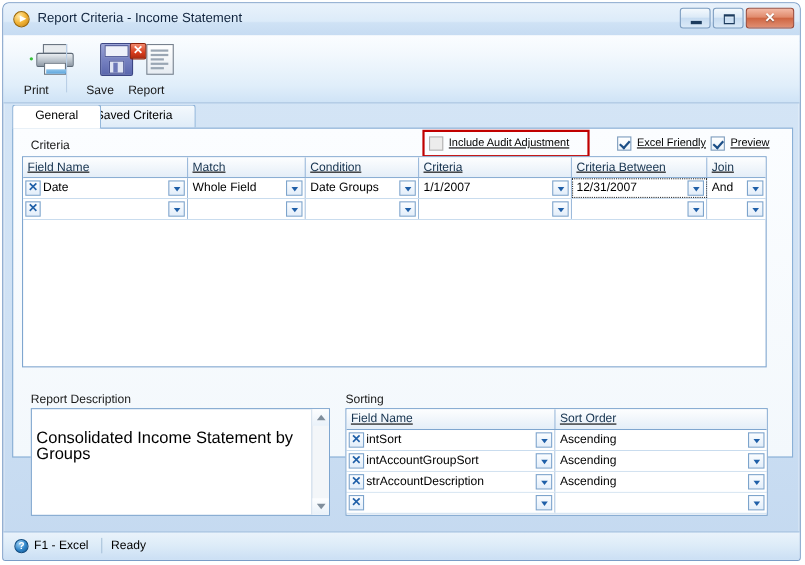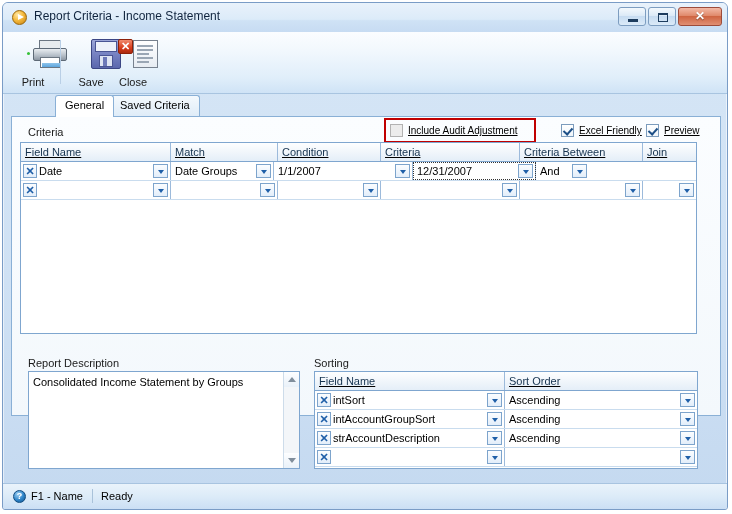--- a/index.html
+++ b/index.html
@@ -182,29 +182,28 @@
   }
 
   
   .tabstrip {
     position: absolute; left: 8px; top: 92px;
     width: 710px; height: 21px;
   }
   .tab {
     position: absolute; top: 0;
     height: 21px; line-height: 19px;
-    padding: 0 9px;
+    padding: 0 20px;
     border: 1px solid #8ab0d6;
     border-bottom: none;
     border-radius: 3px 3px 0 0;
     font-size: 11px;
     box-sizing: border-box;
     cursor: pointer;
     white-space: nowrap;
-    margin-left: 44px;
   }
   .tab.active {
     background: #ffffff;
     z-index: 2;
     height: 22px;
   }
   .tab.inactive {
     background: linear-gradient(to bottom, #f4f9fd 0%, #dfecf8 100%);
   }
 
@@ -307,22 +306,22 @@
 
   
   .memo {
     position: absolute;
     background: #ffffff;
     border: 1px solid #7fa6cf;
     box-sizing: border-box;
     overflow: hidden;
   }
   .memo-text {
-    position: absolute; left: 4px; top: 3px; right: 18px;
-    font-size: 11px; line-height: 14px;
+    position: absolute; left: 4px; top: 20px; right: 18px;
+    font-size: 15px; line-height: 14px;
   }
   .vscroll {
     position: absolute; right: 0; top: 0; bottom: 0;
     width: 16px;
     background: #f3f6f9;
     border-left: 1px solid #cddcea;
     box-sizing: border-box;
     cursor: pointer;
   }
   .vscroll .arr {
@@ -405,21 +404,21 @@
           <span class="doc">
             <i style="top:4px"></i>
               <i style="top:8px"></i>
               <i style="top:12px;width:12px"></i>
             <i style="top:16px"></i>
               <i style="top:20px;width:12px"></i>
           </span>
           <span class="badge">✕</span>
         </span>
       </span>
-      <span class="tb-label">Close</span>
+      <span class="tb-label">Report</span>
     </div>
   </div>
 
   <div class="tabstrip">
     <div class="tab active" style="left:0">General</div>
     <div class="tab inactive" style="left:55px">Saved Criteria</div>
   </div>
 
   <div class="panel">
 
@@ -449,20 +448,24 @@
         <div class="gcell" style="width:123px">Criteria Between</div>
         <div class="gcell" style="width:53px; border-right:none">Join</div>
       </div>
 
       <div class="grow gbody-row">
         <div class="gcell" style="width:150px">
           <span class="xbtn">✕</span>
           <span class="cell-inner">Date</span>
           <span class="ddbtn"></span>
         </div>
+        <div class="gcell" style="width:107px">
+          <span class="cell-inner nopad">Whole Field</span>
+          <span class="ddbtn"></span>
+        </div>
         <div class="gcell" style="width:103px">
           <span class="cell-inner nopad">Date Groups</span>
           <span class="ddbtn"></span>
         </div>
         <div class="gcell" style="width:139px">
           <span class="cell-inner nopad">1/1/2007</span>
           <span class="ddbtn"></span>
         </div>
         <div class="gcell focused" style="width:123px">
           <span class="cell-inner nopad">12/31/2007</span>
@@ -565,18 +568,18 @@
           <span class="cell-inner nopad"></span>
           <span class="ddbtn"></span>
         </div>
       </div>
     </div>
 
   </div>
 
   <div class="statusbar">
     <div class="help-icon">?</div>
-    <div class="status-help">F1 - Name</div>
+    <div class="status-help">F1 - Excel</div>
     <div class="status-div"></div>
     <div class="status-ready">Ready</div>
   </div>
 
 </div>
 
 </body></html>

